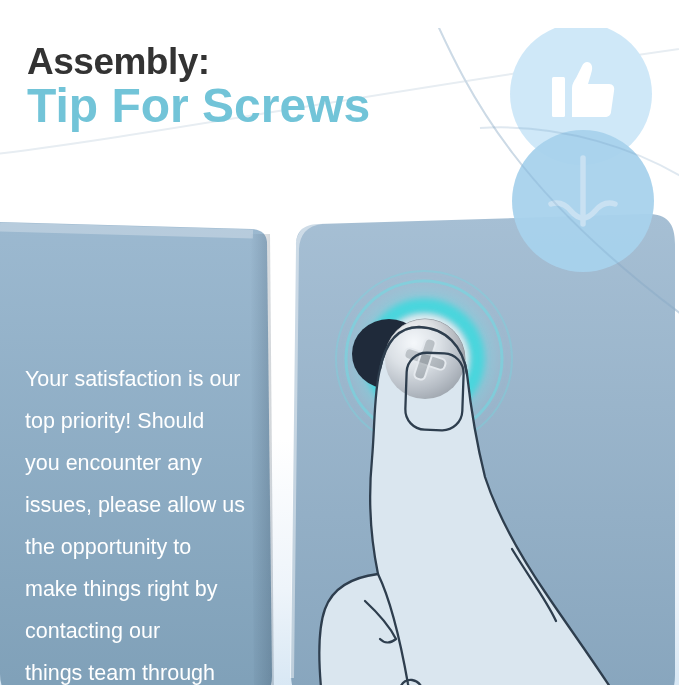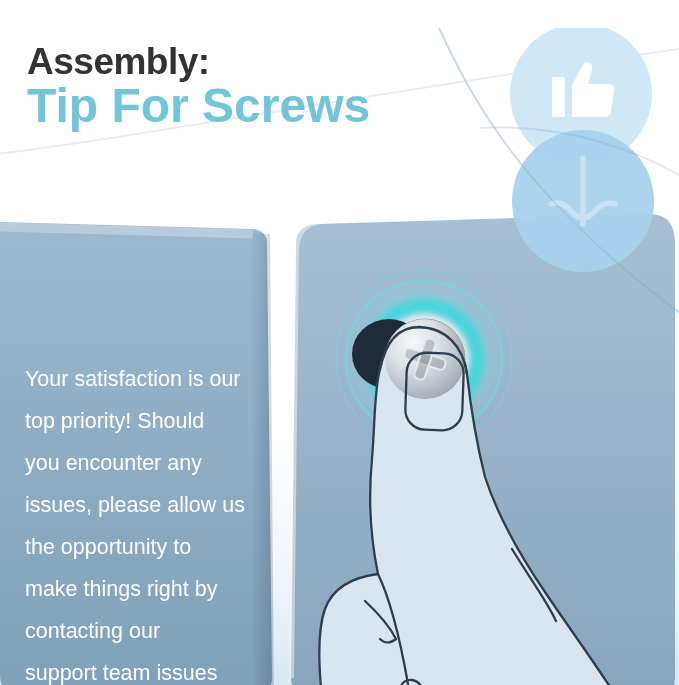--- a/index.html
+++ b/index.html
@@ -169,19 +169,19 @@
   <div class="txt title-accent">Tip For Screws</div>
 
   <div class="txt note">
     <span>Your satisfaction is our
 top priority! Should
 you encounter any
 issues, please allow us
 the opportunity to
 make things right by
 contacting our
-support team issues</span>
+things team through</span>
     <div><b>Amazon Order</b><span> or "sold</span></div>
     
     
   </div>
 
 </div>
 
 </body></html>

